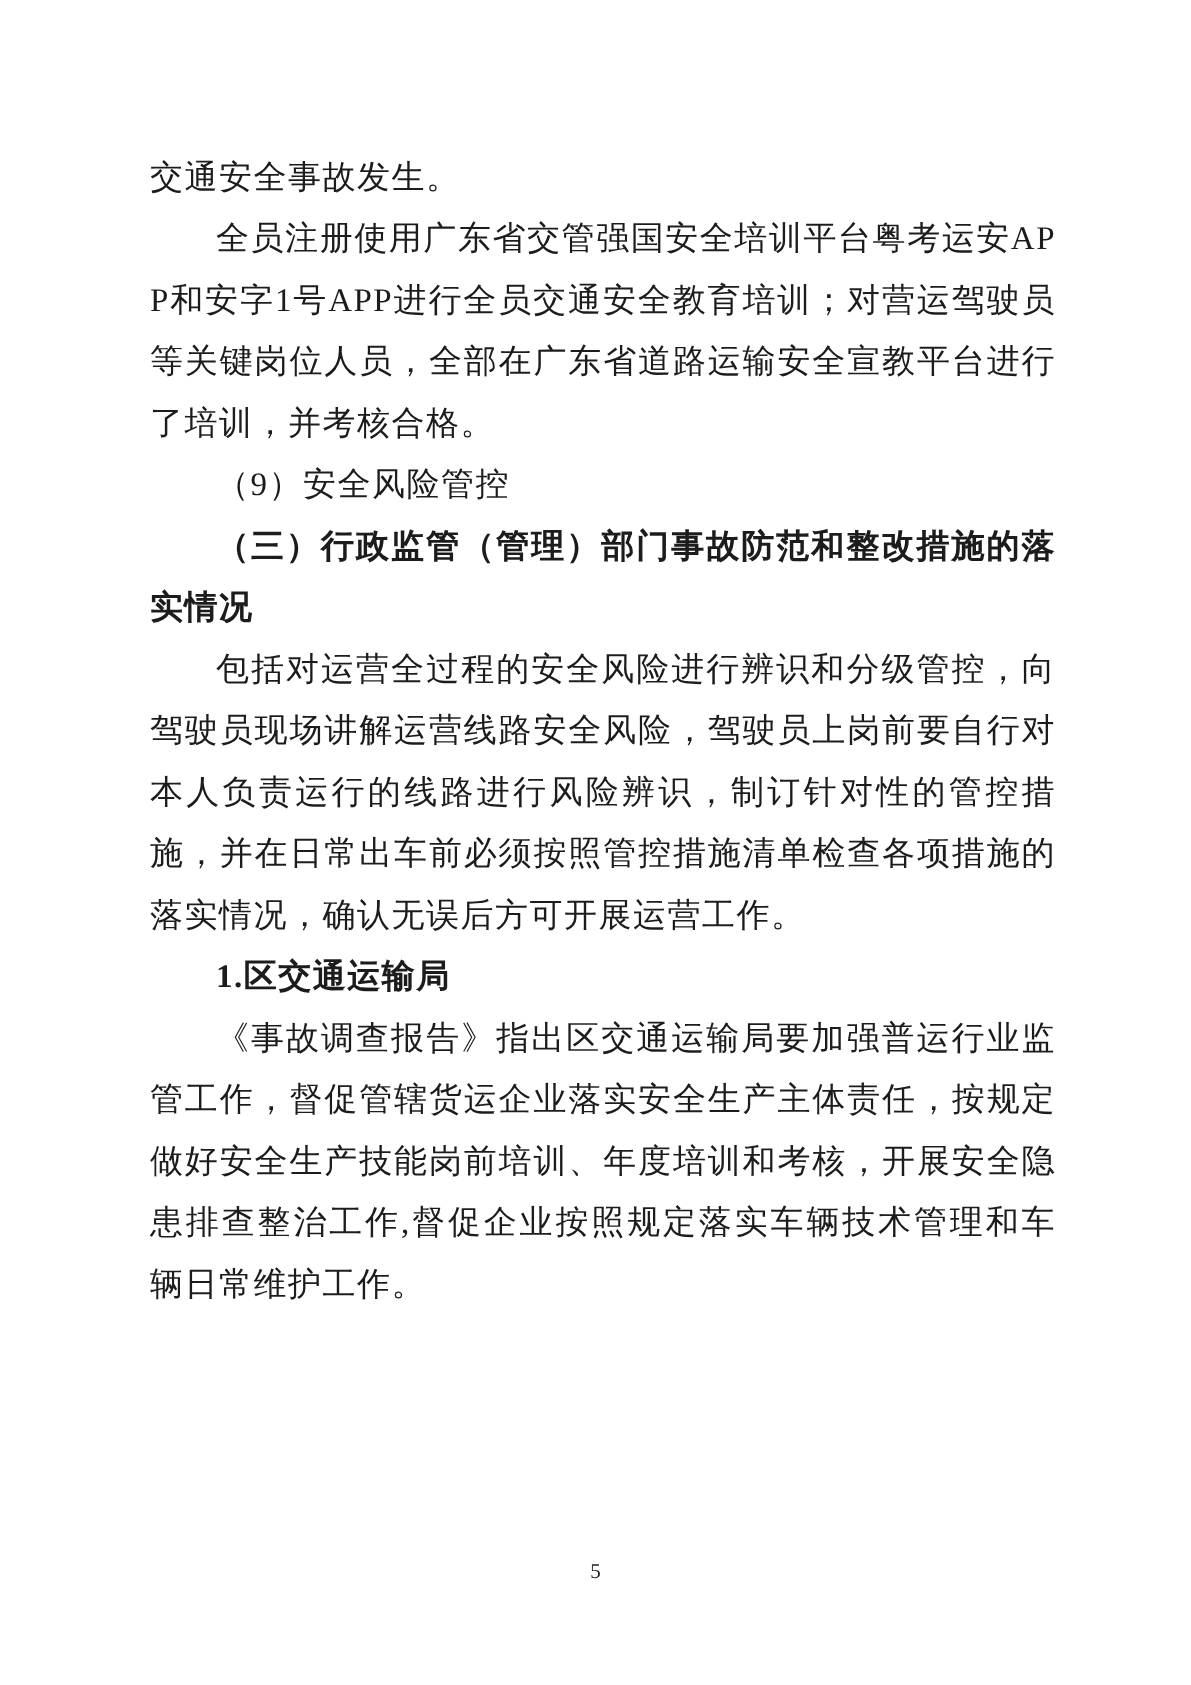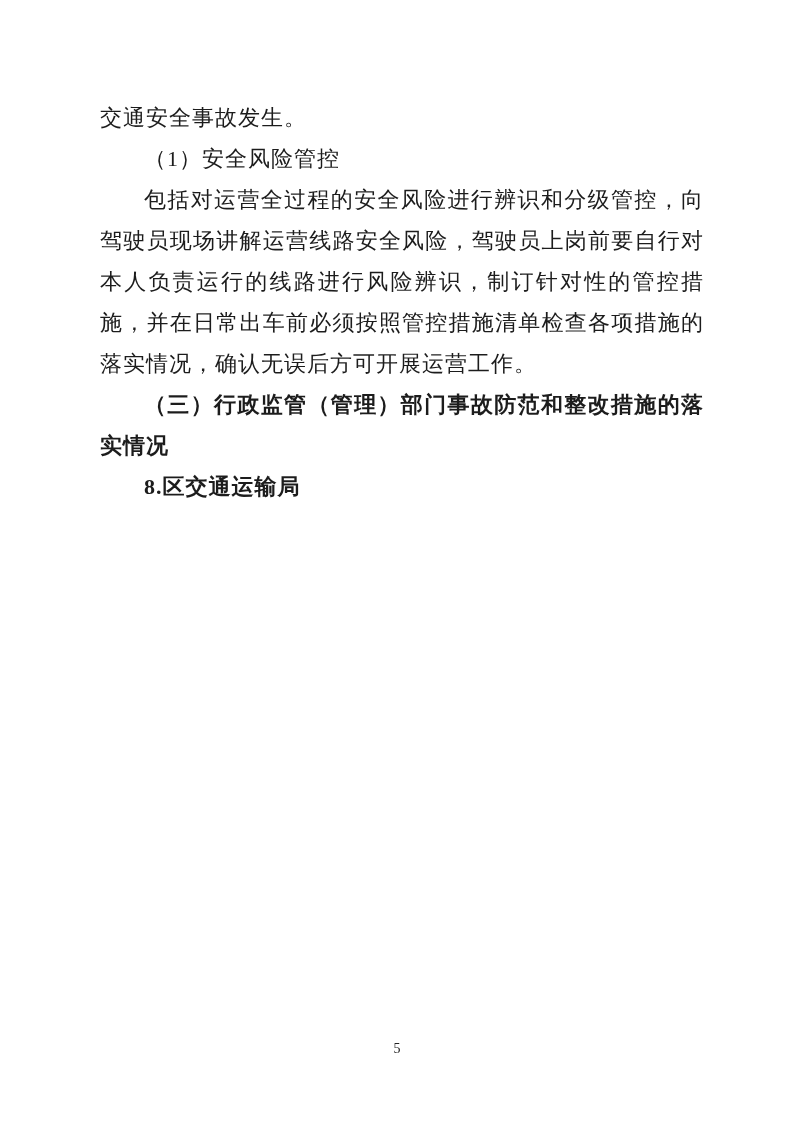--- a/index.html
+++ b/index.html
@@ -50,19 +50,21 @@
     color: #222222;
     font-family: "Liberation Serif", "DejaVu Serif", serif;
   }
 </style>
 </head>
 <body>
 
 <div class="page">
   <div class="content">
       <p class="">交通安全事故发生。</p>
-      <p class="indent">（1）安全风险管控</p>
+      <p class="indent">全员注册使用广东省交管强国安全培训平台粤考运安APP和安字1号APP进行全员交通安全教育培训；对营运驾驶员等关键岗位人员，全部在广东省道路运输安全宣教平台进行了培训，并考核合格。</p>
+      <p class="indent">（9）安全风险管控</p>
+      <p class="indent bold">（三）行政监管（管理）部门事故防范和整改措施的落实情况</p>
       <p class="indent">包括对运营全过程的安全风险进行辨识和分级管控，向驾驶员现场讲解运营线路安全风险，驾驶员上岗前要自行对本人负责运行的线路进行风险辨识，制订针对性的管控措施，并在日常出车前必须按照管控措施清单检查各项措施的落实情况，确认无误后方可开展运营工作。</p>
-      <p class="indent bold">（三）行政监管（管理）部门事故防范和整改措施的落实情况</p>
-      <p class="indent bold">8.区交通运输局</p>
+      <p class="indent bold">1.区交通运输局</p>
+      <p class="indent">《事故调查报告》指出区交通运输局要加强普运行业监管工作，督促管辖货运企业落实安全生产主体责任，按规定做好安全生产技能岗前培训、年度培训和考核，开展安全隐患排查整治工作,督促企业按照规定落实车辆技术管理和车辆日常维护工作。</p>
     </div>
   <div class="footer">5</div>
 </div>
 
 </body></html>

